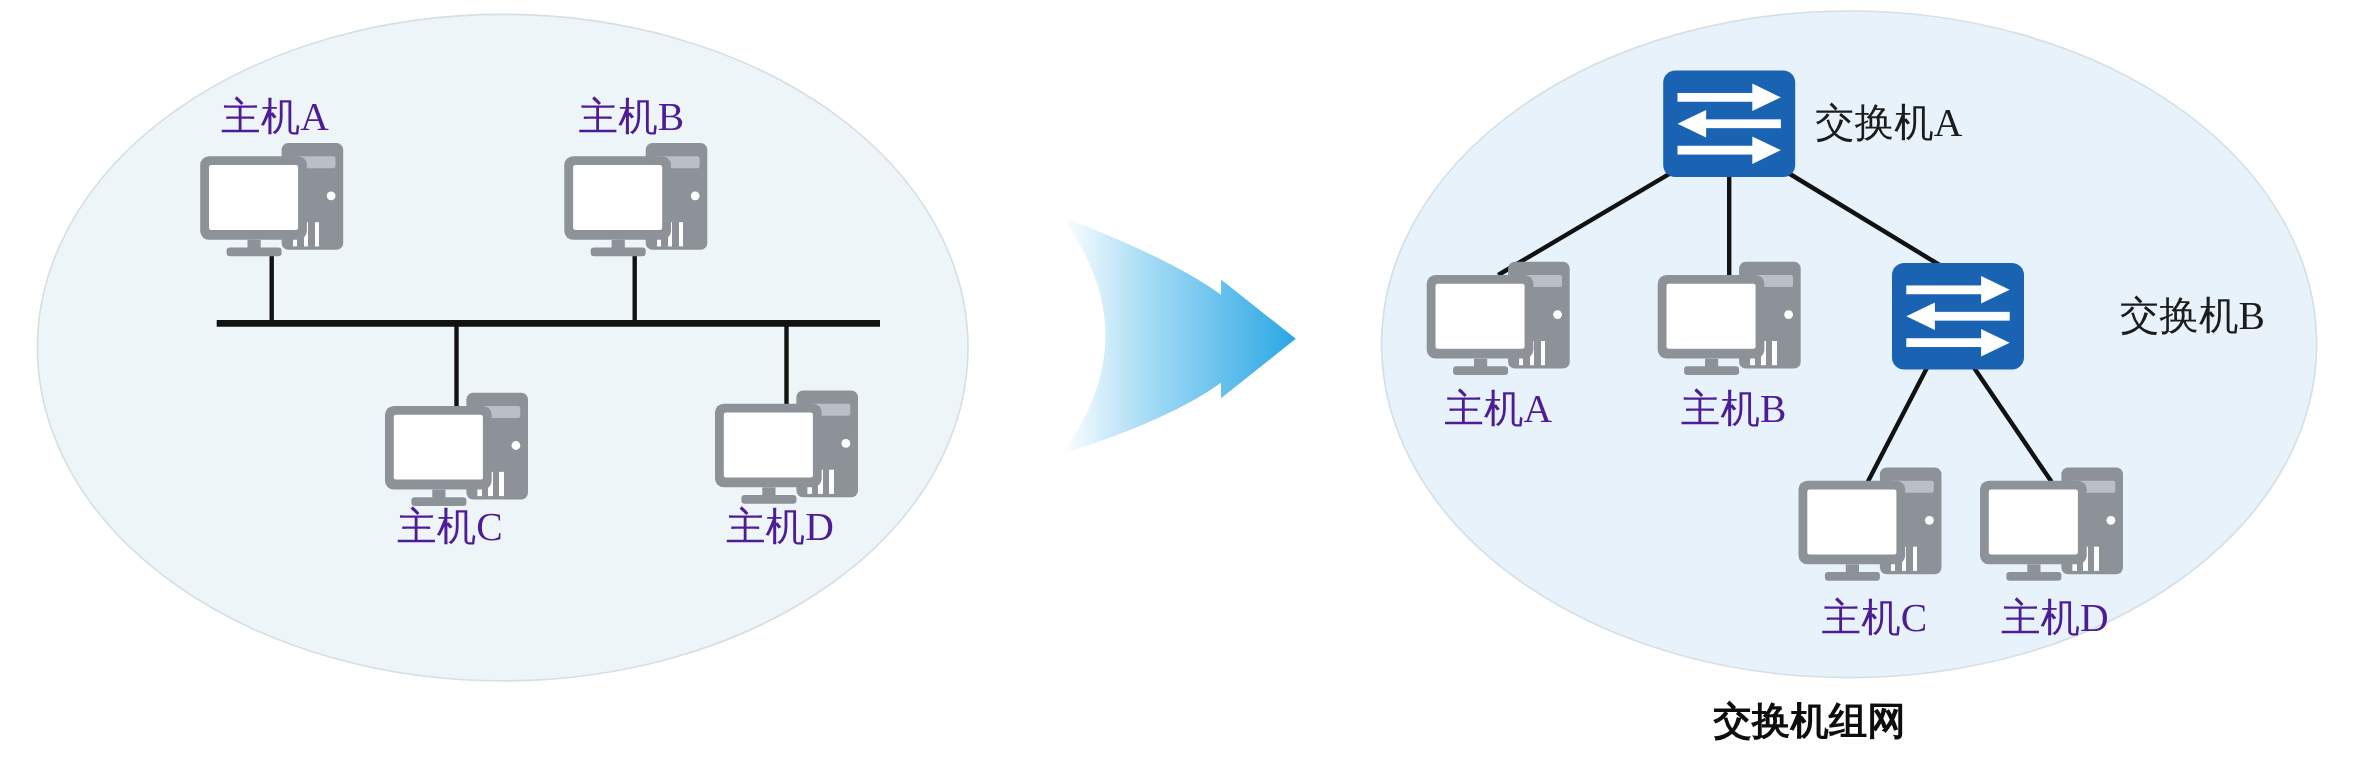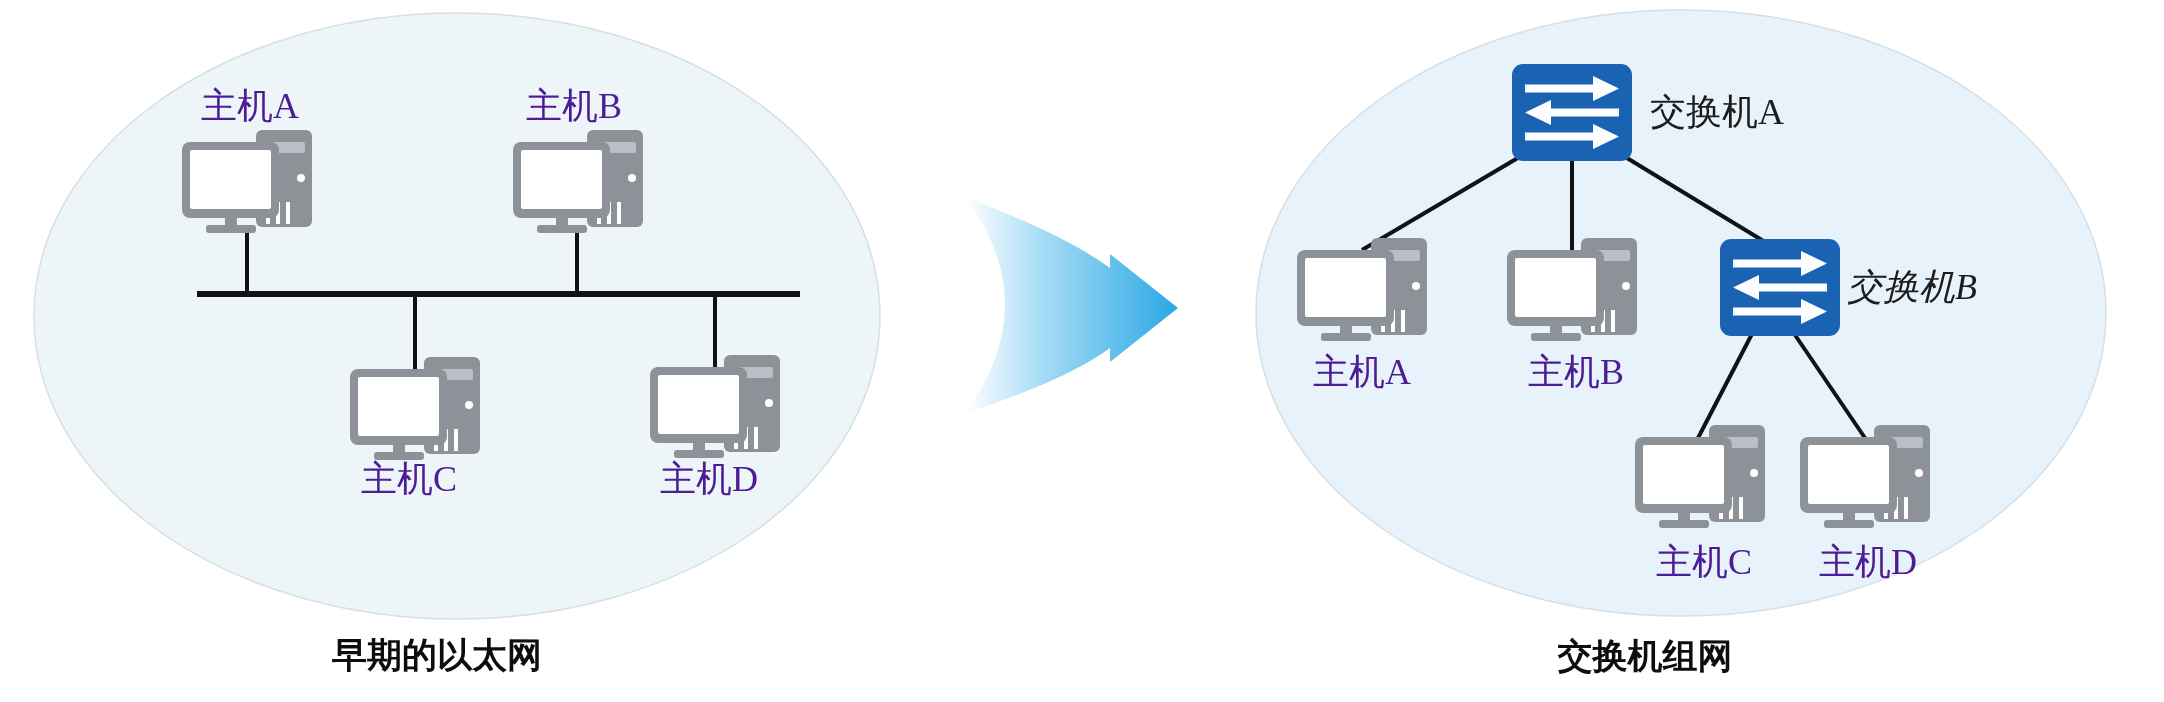--- a/index.html
+++ b/index.html
@@ -122,21 +122,20 @@
     <div class="vents"></div>
     <div class="monitor"></div>
     <div class="screen"></div>
     <div class="neck"></div>
     <div class="base"></div>
   </div>
 
   <div class="node-label" style="left:409px; top:459px;">主机C</div>
   <div class="node-label" style="left:709px; top:459px;">主机D</div>
 
-  <div class="caption" style="left:437px; top:636px;">早期的以太网</div>
 
   <div class="switch" style="left:1512px; top:64px;">
     <svg width="120" height="97" viewBox="0 0 120 97">
       <g fill="#ffffff">
         <rect x="13" y="20.5" width="70" height="8"></rect>
         <polygon points="81,12 107,24.5 81,37"></polygon>
         <rect x="37" y="44.5" width="70" height="8"></rect>
         <polygon points="39,36 13,48.5 39,61"></polygon>
         <rect x="13" y="68.5" width="70" height="8"></rect>
         <polygon points="81,60 107,72.5 81,85"></polygon>
@@ -150,21 +149,21 @@
       <g fill="#ffffff">
         <rect x="13" y="20.5" width="70" height="8"></rect>
         <polygon points="81,12 107,24.5 81,37"></polygon>
         <rect x="37" y="44.5" width="70" height="8"></rect>
         <polygon points="39,36 13,48.5 39,61"></polygon>
         <rect x="13" y="68.5" width="70" height="8"></rect>
         <polygon points="81,60 107,72.5 81,85"></polygon>
       </g>
     </svg>
   </div>
-  <div class="switch-label" style="left:1847px; top:267px;font-style:italic;">交换机B</div>
+  <div class="switch-label" style="left:1927px; top:267px;">交换机B</div>
 
   <div class="pc" style="left:1297px; top:238px;">
     <div class="tower"></div>
     <div class="slot"></div>
     <div class="dot"></div>
     <div class="vents"></div>
     <div class="monitor"></div>
     <div class="screen"></div>
     <div class="neck"></div>
     <div class="base"></div>

